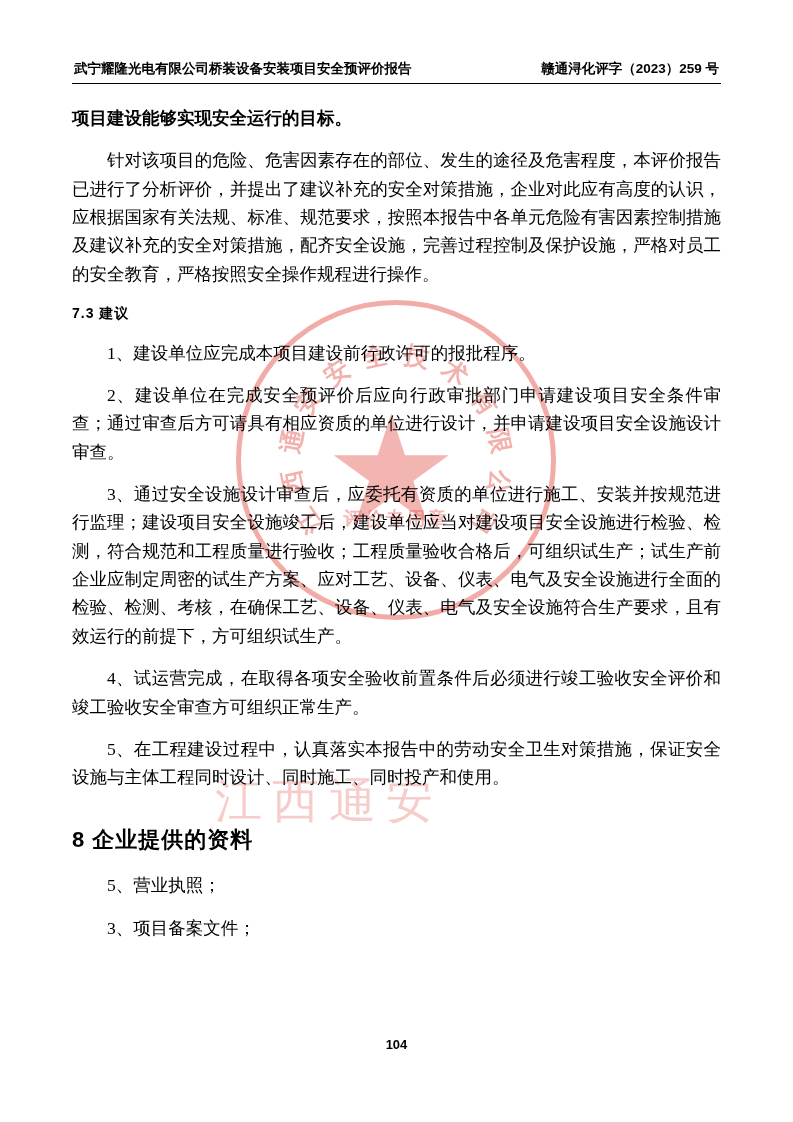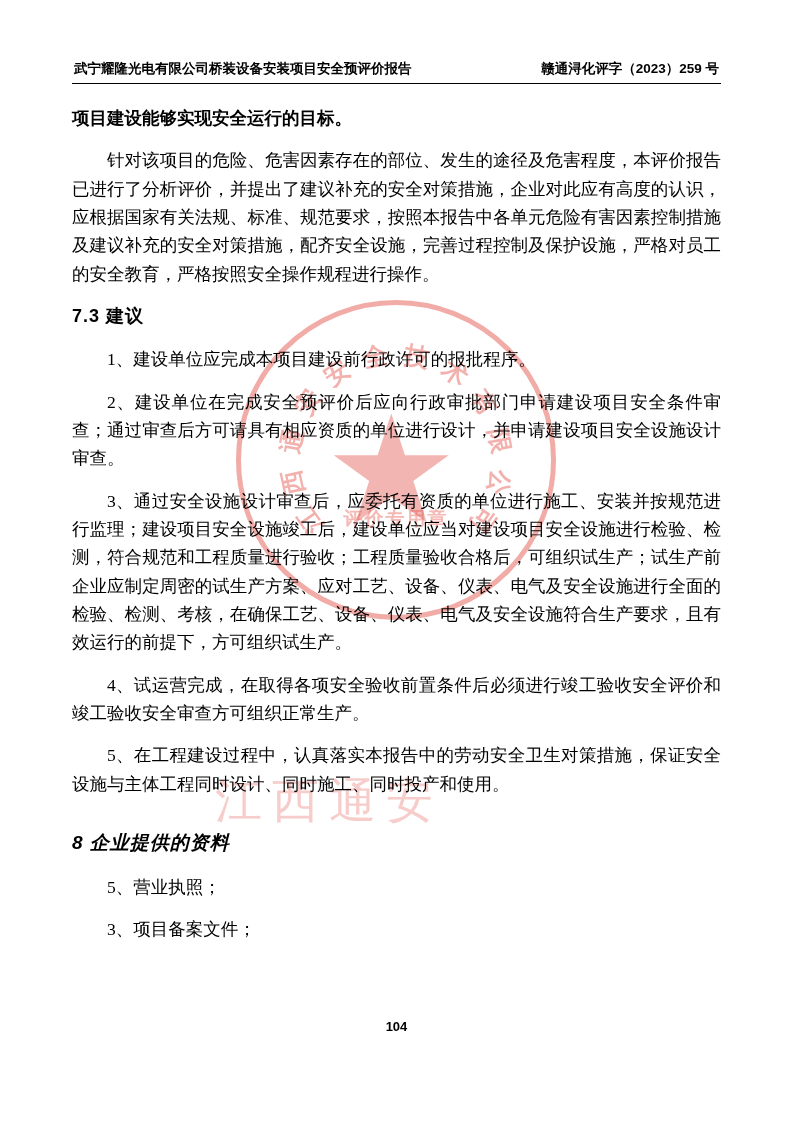--- a/index.html
+++ b/index.html
@@ -55,30 +55,29 @@
   .p {
     margin: 14px 0 1px 0;
     text-indent: 2em;
   }
   .bold-line {
     font-weight: bold;
     margin: 14px 0 2px 0;
     text-indent: 0;
   }
   h2.sec {
-    font-size: 18px;
+    font-size: 14px;
     font-weight: bold;
     font-family: "Liberation Sans", "DejaVu Sans", sans-serif;
     margin: 14px 0 6px 0;
     letter-spacing: 1px;
   }
   h2.sec.big {
-    font-size: 19px;
+    font-size: 22px;
     margin: 30px 0 8px 0;
-    font-style: italic;
   }
 
   
   .watermark {
     position: absolute;
     left: 0; top: 0;
     width: 793px; height: 1122px;
     z-index: 2;
     pointer-events: none;
   }
@@ -146,21 +145,21 @@
     color: rgba(226, 90, 80, 0.30);
     font-family: "Liberation Sans", "DejaVu Sans", sans-serif;
     white-space: nowrap;
   }
 
   
   .footer {
     position: absolute;
     left: 0;
     right: 0;
-    bottom: 88px;
+    bottom: 70px;
     text-align: center;
     font-size: 13px;
     font-weight: bold;
     font-family: "Liberation Sans", "DejaVu Sans", sans-serif;
   }
 </style>
 </head>
 <body>
 
 <div class="page">

